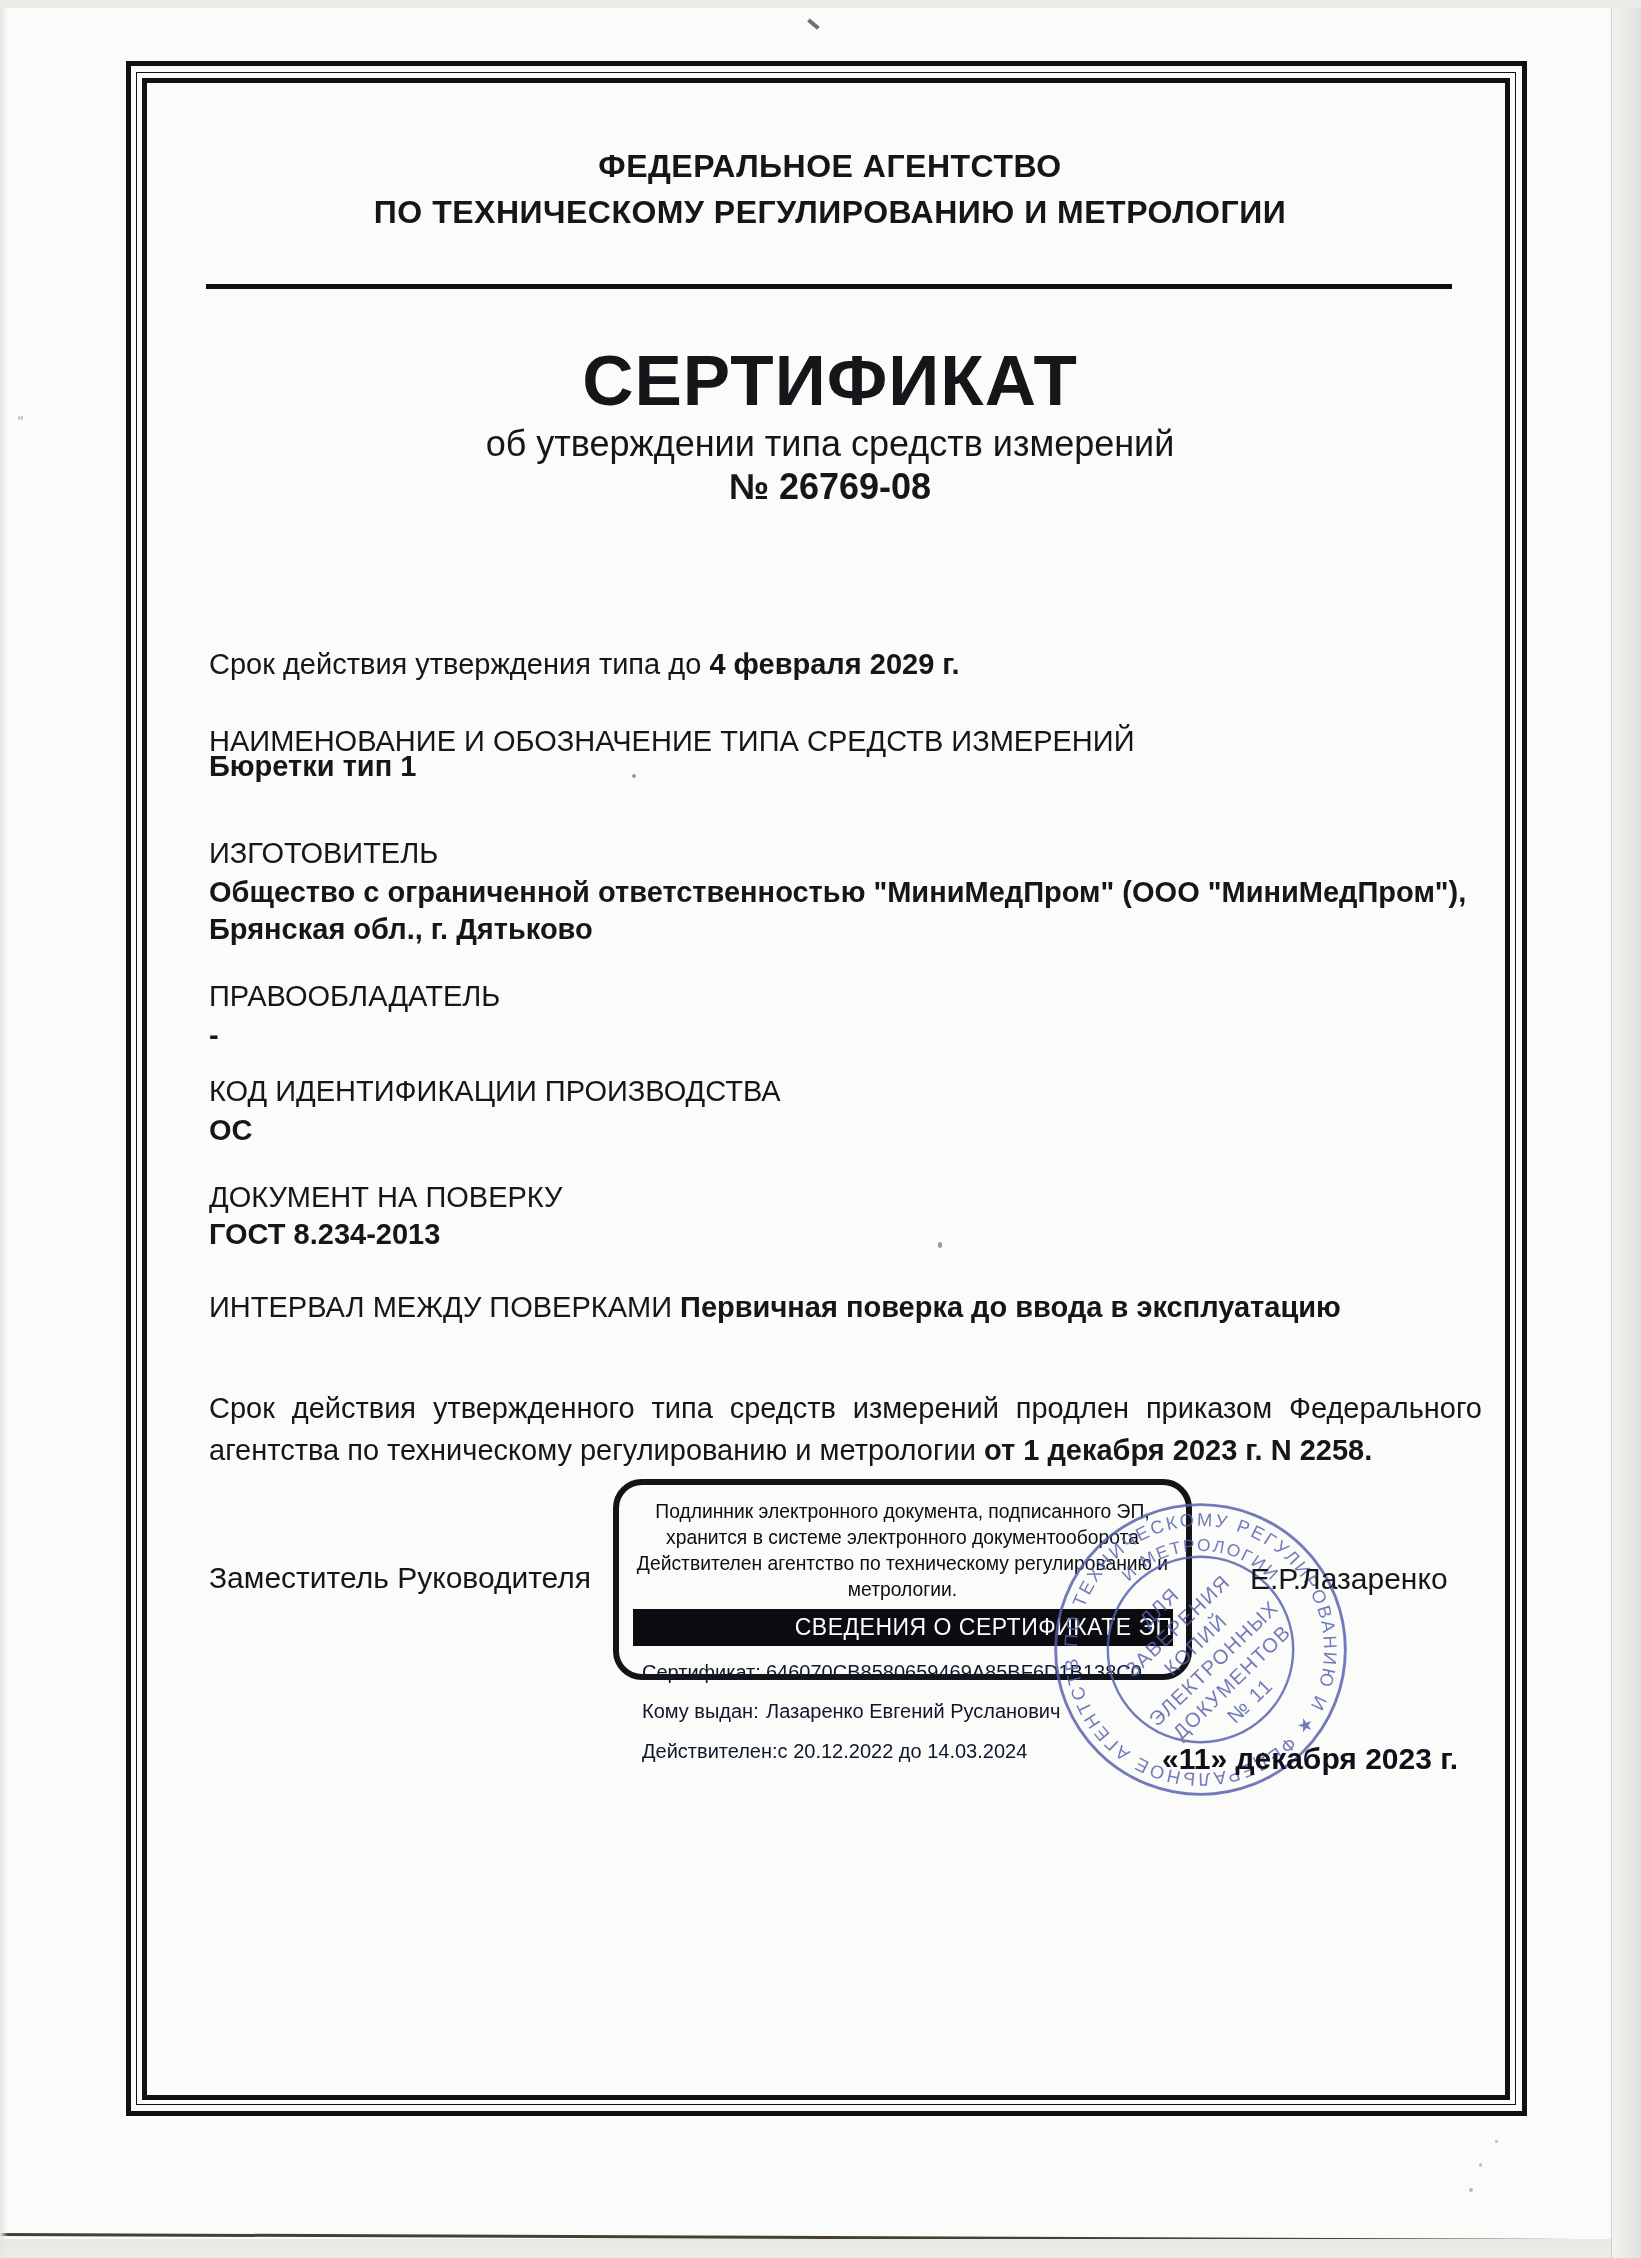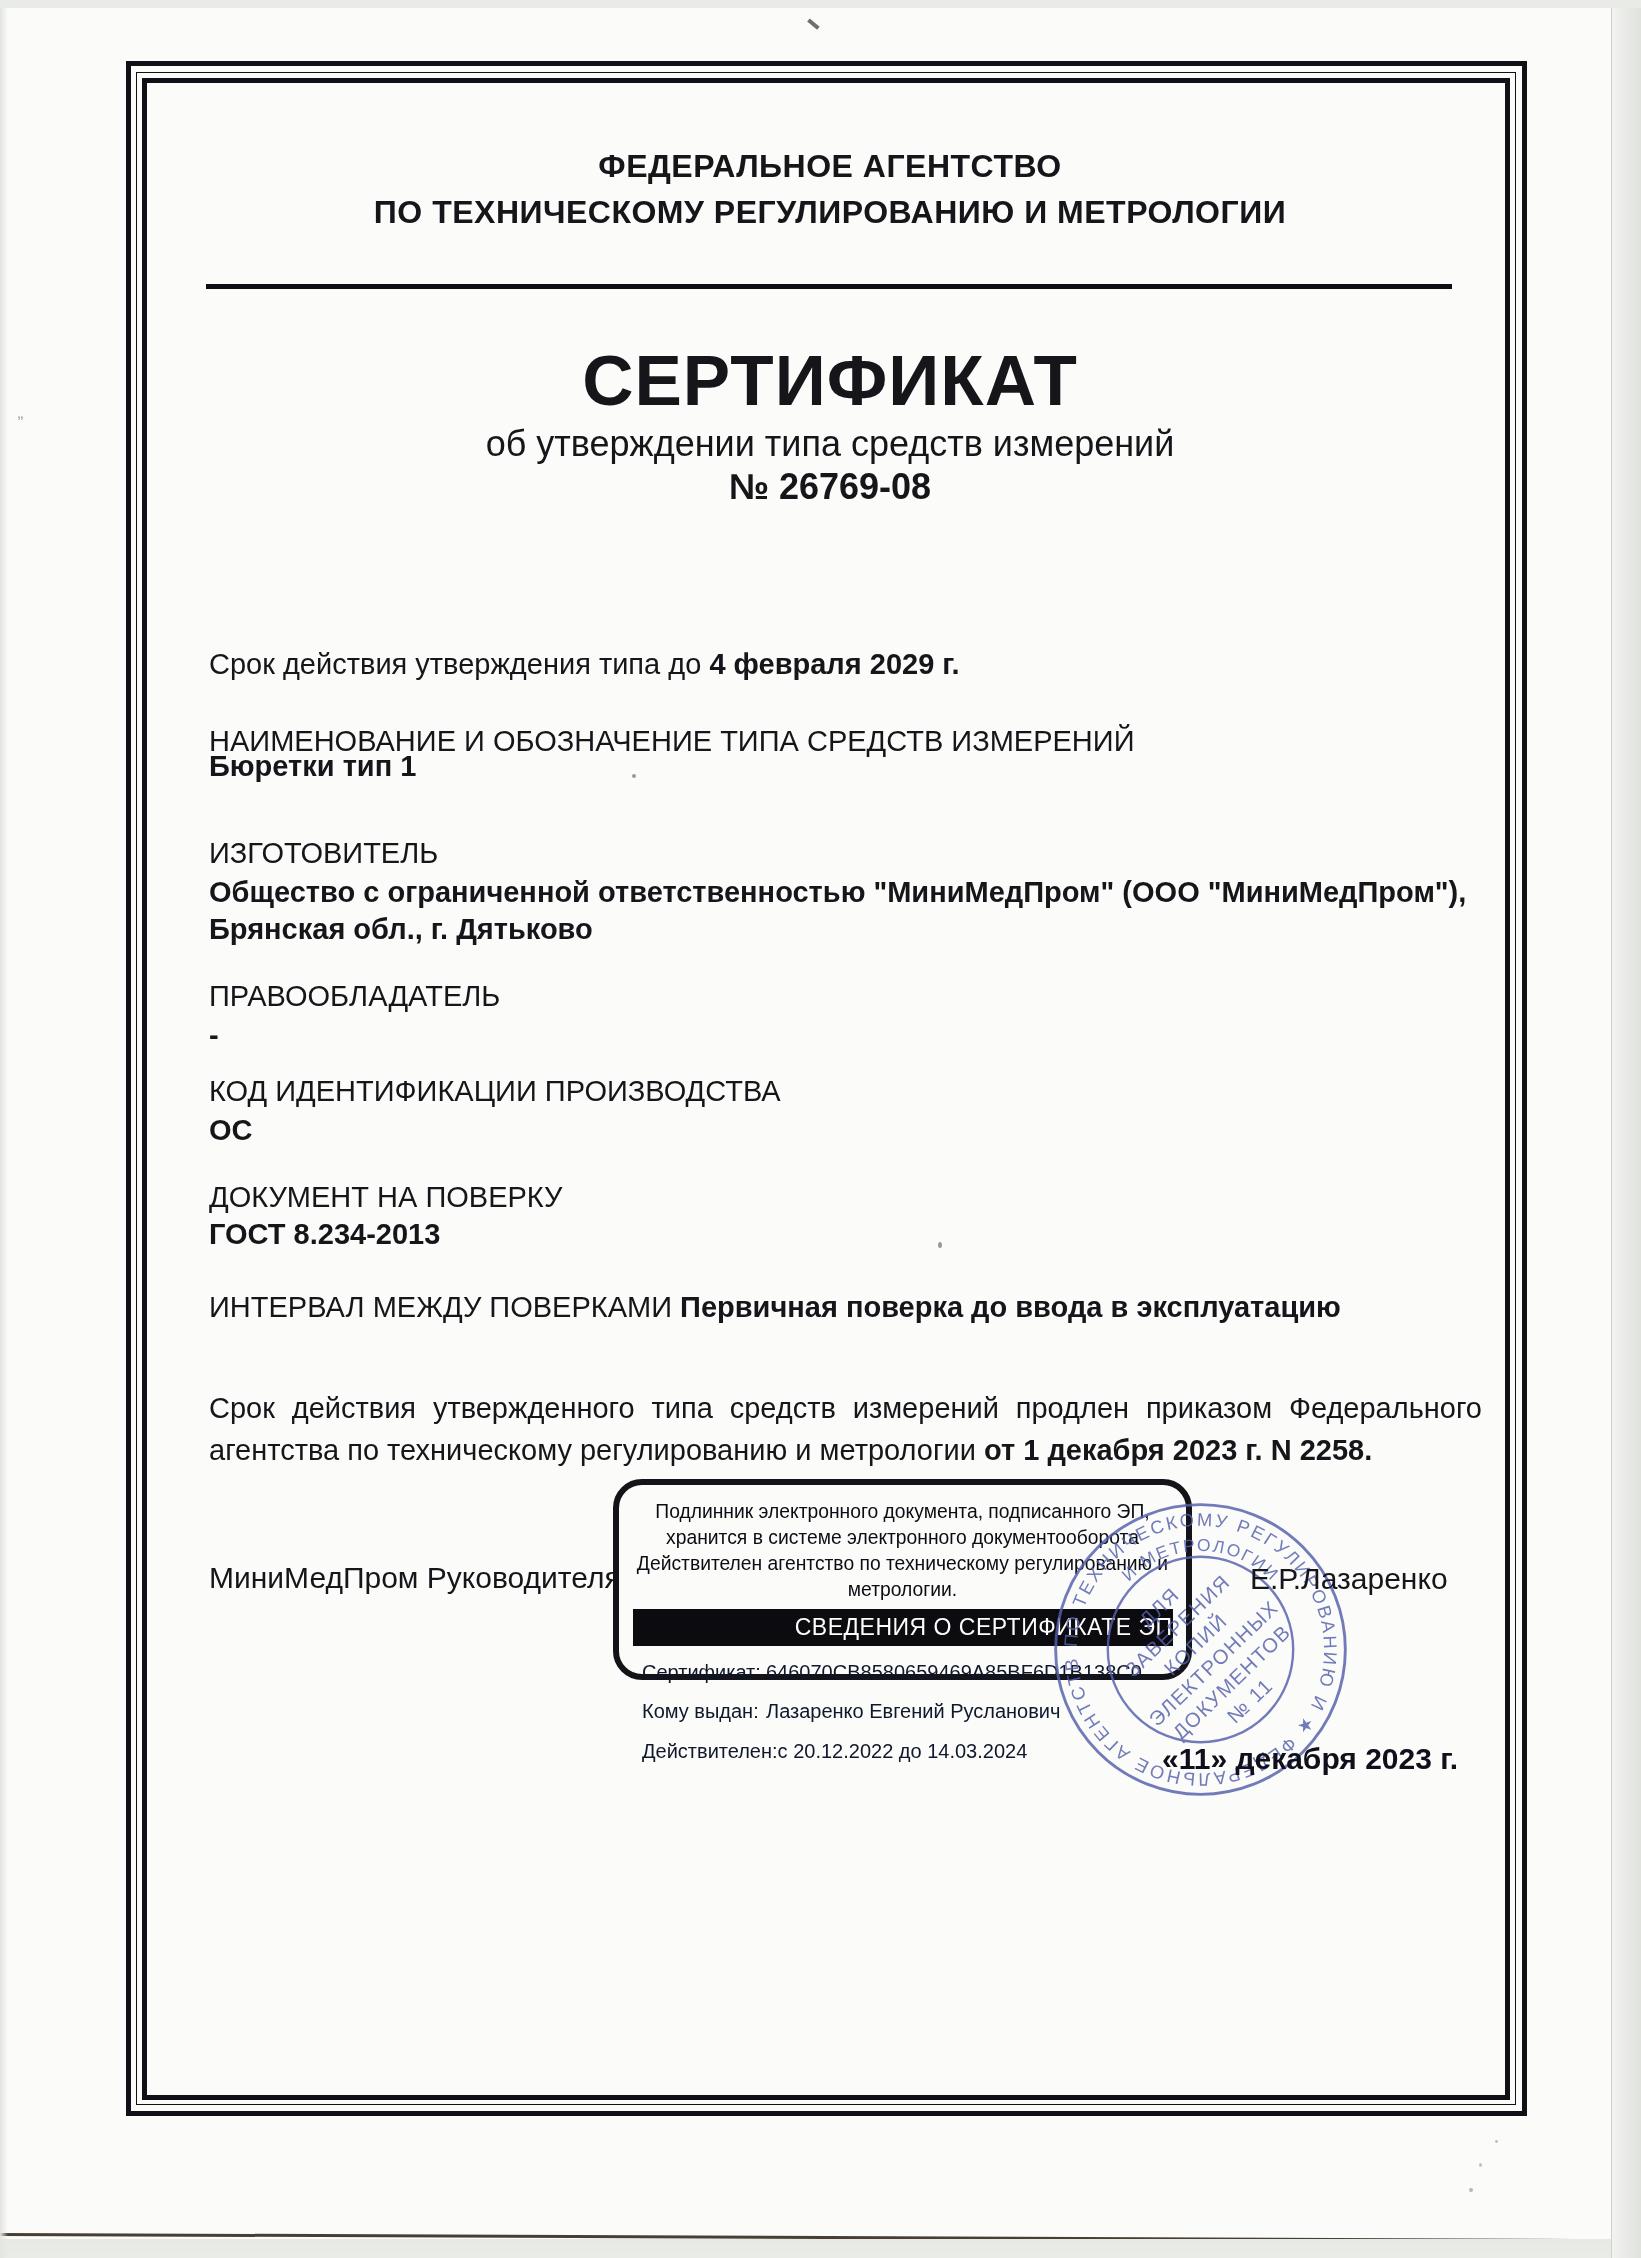--- a/index.html
+++ b/index.html
@@ -92,21 +92,21 @@
   <div class="line" style="top:1209px;font-weight:bold">ГОСТ 8.234-2013</div>
 
   <div class="line" style="top:1282px">
     <span>ИНТЕРВАЛ МЕЖДУ ПОВЕРКАМИ </span><b>Первичная поверка до ввода в эксплуатацию</b>
   </div>
 
   <div id="para-extension">
     <span>Срок действия утвержденного типа средств измерений продлен приказом Федерального агентства по техническому регулированию и метрологии </span><b>от 1 декабря 2023 г. N 2258.</b>
   </div>
 
-  <div id="sig-position">МиниМедПром Руководителя</div>
+  <div id="sig-position">Заместитель Руководителя</div>
   <div id="sig-name">Е.Р.Лазаренко</div>
   <div id="sig-date">«11» декабря 2023 г.</div>
 
   <div id="ep-box">
     <div class="ep-top">
       <div>Подлинник электронного документа, подписанного ЭП,</div>
       <div>хранится в системе электронного документооборота</div>
       <div>Действителен агентство по техническому регулированию и</div>
       <div>метрологии.</div>
     </div>

